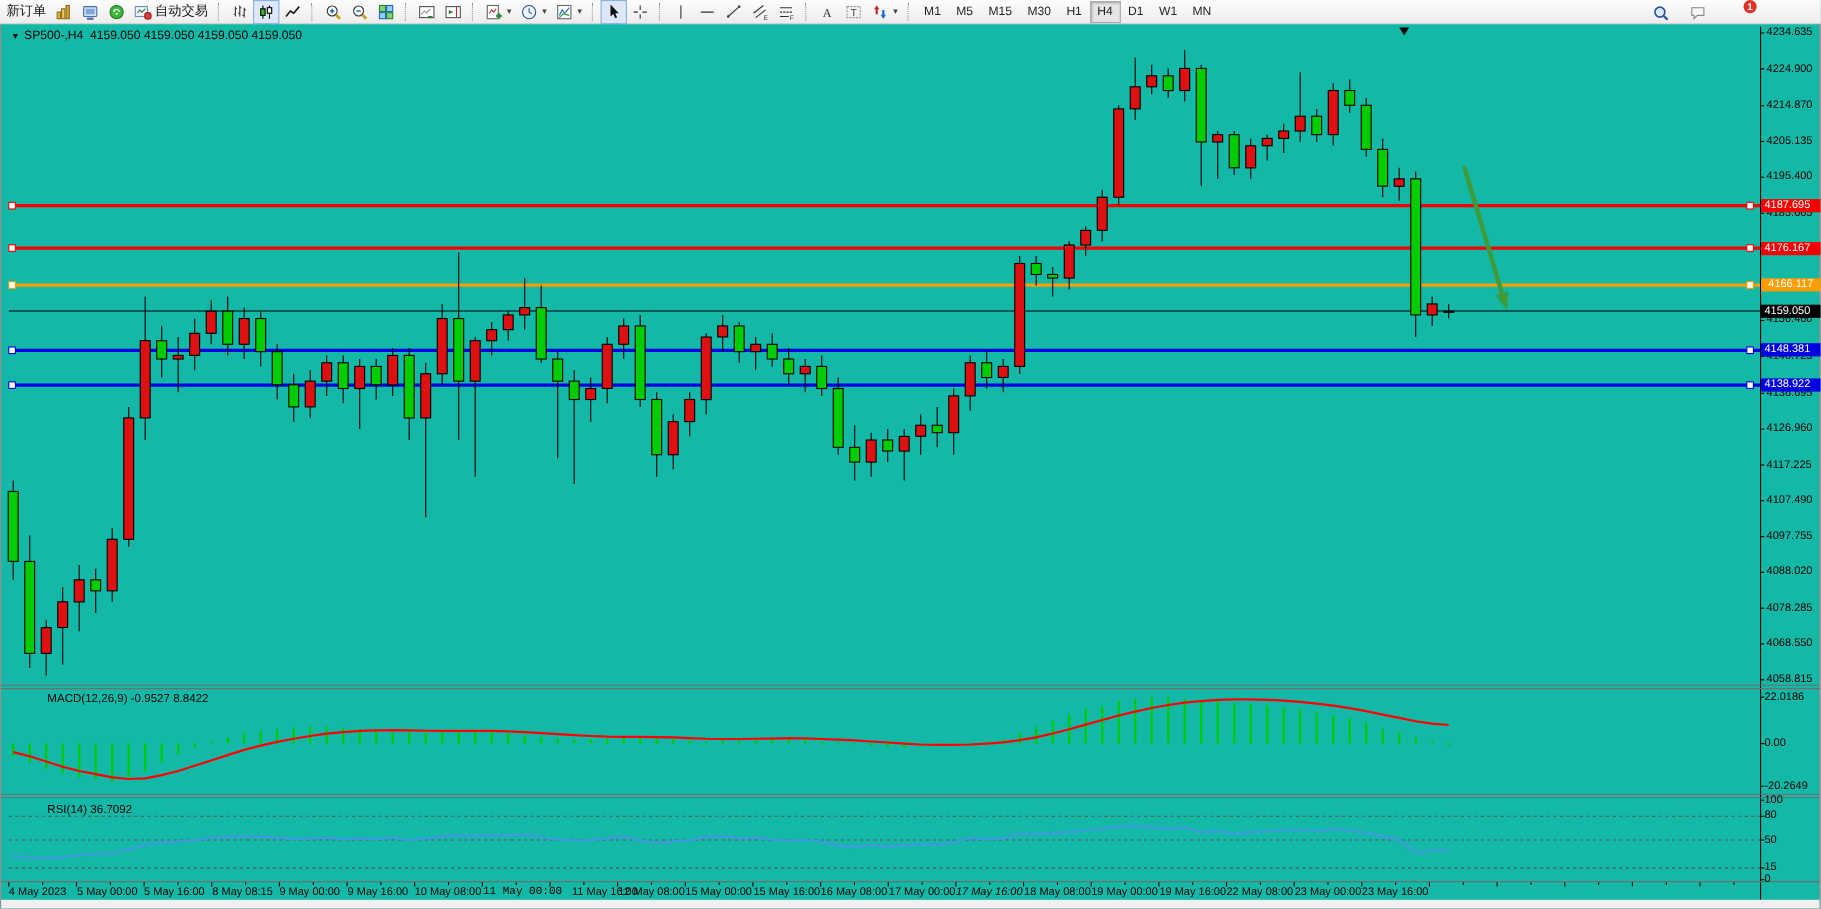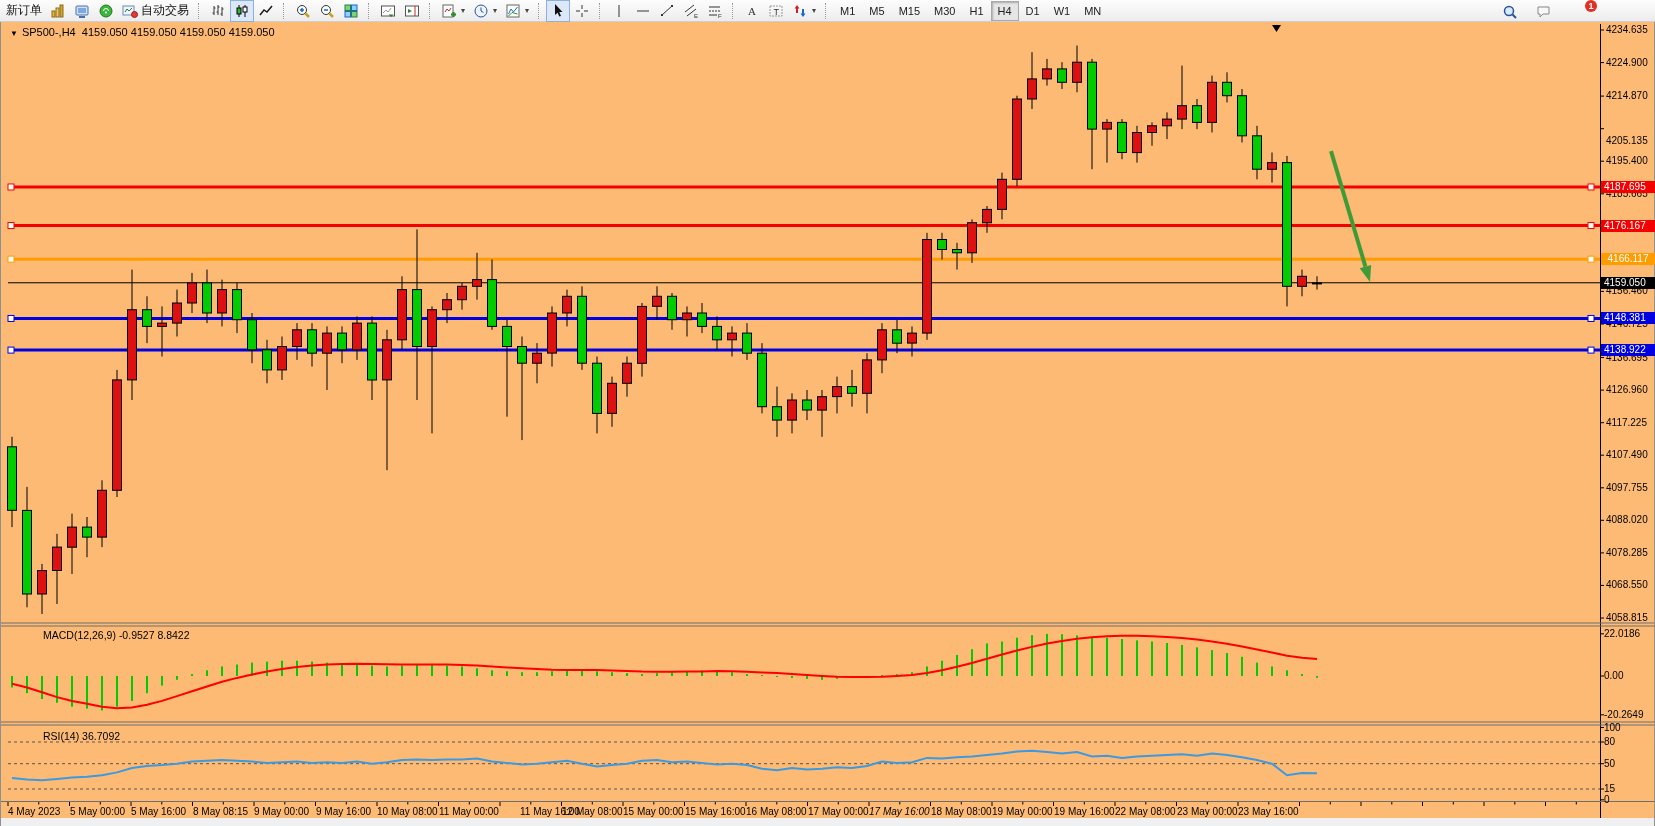--- a/index.html
+++ b/index.html
@@ -13,21 +13,21 @@
   .tb-btn.active{background:#dcе8f8;background:#dce8f8;border:1px solid #8cb0e0;}
   .tb-btn svg{display:block;}
   .tb-sep{width:4px;height:16px;border-left:1px dotted #9a9a9a;margin:0 3px 0 5px;}
   .tb-tf{height:18px;line-height:18px;padding:0 6px;font-size:11px;color:#222;border:1px solid transparent;}
   .tb-tf.active{background:#e6e6e6;border:1px solid #a9a9a9;box-shadow:inset 1px 1px 2px rgba(0,0,0,.25);}
   .caret{font-size:8px;color:#444;margin-left:1px;}
   #tb-right{position:absolute;left:1498px;top:1px;display:flex;align-items:center;gap:10px;}
   #notif-badge{position:absolute;left:52px;top:-2px;width:12px;height:12px;border-radius:50%;
     background:#e23025;color:#fff;font-size:9px;line-height:12px;text-align:center;font-weight:bold;}
   
-  #chart{position:absolute;top:22px;left:0;width:1655px;height:804px;background:#fdba74;
+  #chart{position:absolute;top:22px;left:0;width:1655px;height:804px;background:#14b8a6;
     box-shadow:inset 1px 0 0 #9a9a9a, inset -1px 0 0 #9a9a9a, inset 0 -1px 0 #9a9a9a;}
   #gfx{position:absolute;top:0;left:0;}
   .sym{position:absolute;left:10px;top:4px;font-size:11px;color:#000;}
   .sym .exp{font-size:8px;margin-right:4px;}
   .ind-label{position:absolute;left:8px;font-size:10.5px;color:#000;padding-left:35px;}
   .tick-label{position:absolute;left:1606px;font-size:10px;color:#000;line-height:10px;white-space:nowrap;}
   .badge{position:absolute;left:1601px;min-width:48px;height:12px;font-size:10px;line-height:12px;
     color:#fff;padding:0 3px;white-space:nowrap;}
   .time-label{position:absolute;top:784px;font-size:10px;color:#000;white-space:nowrap;}
   .ind-tick{position:absolute;left:1604px;font-size:10px;color:#000;line-height:10px;white-space:nowrap;}
@@ -708,21 +708,21 @@
     <span>8.8422</span>
   </div>
 
   <div class="ind-label" style="top:708px">
     <span>RSI(14)</span>
     <span>36.7092</span>
   </div>
 <div class="tick-label" style="top: 3px;">4234.635</div>
     <div class="tick-label" style="top: 36px;">4224.900</div>
     <div class="tick-label" style="top: 69px;">4214.870</div>
-    <div class="tick-label" style="top: 114px;">4205.135</div>
+    <div class="tick-label" style="top: 102px;">4205.135</div>
     <div class="tick-label" style="top: 134px; text-align: center;">4195.400</div>
     <div class="tick-label" style="top: 167px;">4185.665</div>
     <div class="tick-label" style="top: 264px;">4156.460</div>
     <div class="tick-label" style="top: 297px;">4146.725</div>
     <div class="tick-label" style="top: 331px;">4136.695</div>
     <div class="tick-label" style="top: 363px;">4126.960</div>
     <div class="tick-label" style="top: 396px;">4117.225</div>
     <div class="tick-label" style="top: 428px;">4107.490</div>
     <div class="tick-label" style="top: 461px;">4097.755</div>
     <div class="tick-label" style="top: 493px;">4088.020</div>
@@ -743,21 +743,21 @@
     <div class="ind-tick" style="top: 737px;">50</div>
     <div class="ind-tick" style="top: 762px;">15</div>
     <div class="ind-tick" style="top: 773px;">0</div>
     <div class="time-label" style="left: 8px;">4 May 2023</div>
     <div class="time-label" style="left: 70px;">5 May 00:00</div>
     <div class="time-label" style="left: 131px;">5 May 16:00</div>
     <div class="time-label" style="left: 193px;">8 May 08:15</div>
     <div class="time-label" style="left: 254px;">9 May 00:00</div>
     <div class="time-label" style="left: 316px;">9 May 16:00</div>
     <div class="time-label" style="left: 377px;">10 May 08:00</div>
-    <div class="time-label" style="left: 439px;">11 May 00:00</div>
+    <div class="time-label" style="left: 439px; font-family: Liberation Mono, monospace;">11 May 00:00</div>
     <div class="time-label" style="left: 500px; margin-left: 20px;">11 May 16:00</div>
     <div class="time-label" style="left: 562px;">12 May 08:00</div>
     <div class="time-label" style="left: 623px;">15 May 00:00</div>
     <div class="time-label" style="left: 685px;">15 May 16:00</div>
     <div class="time-label" style="left: 746px;">16 May 08:00</div>
     <div class="time-label" style="left: 808px;">17 May 00:00</div>
     <div class="time-label" style="left: 869px; font-style: italic;">17 May 16:00</div>
     <div class="time-label" style="left: 931px;">18 May 08:00</div>
     <div class="time-label" style="left: 992px;">19 May 00:00</div>
     <div class="time-label" style="left: 1054px;">19 May 16:00</div>

